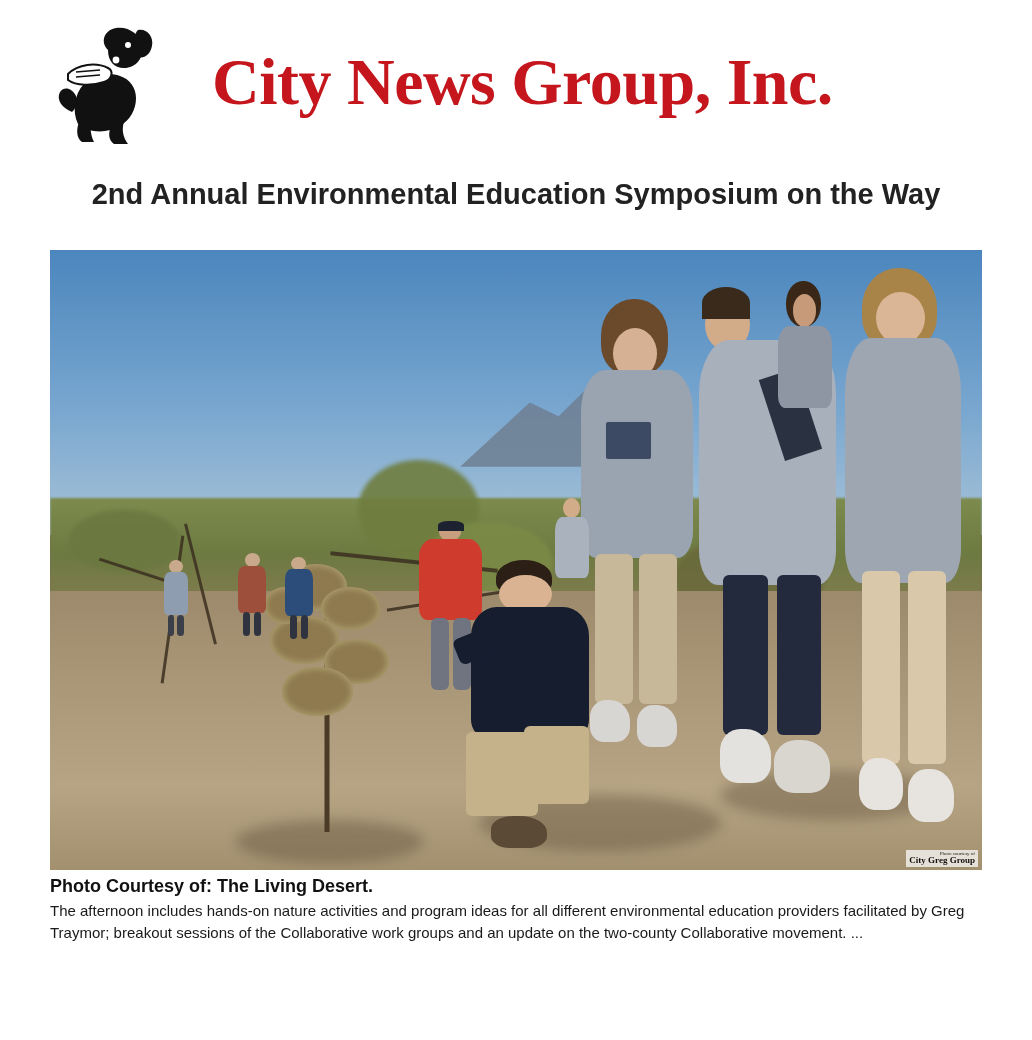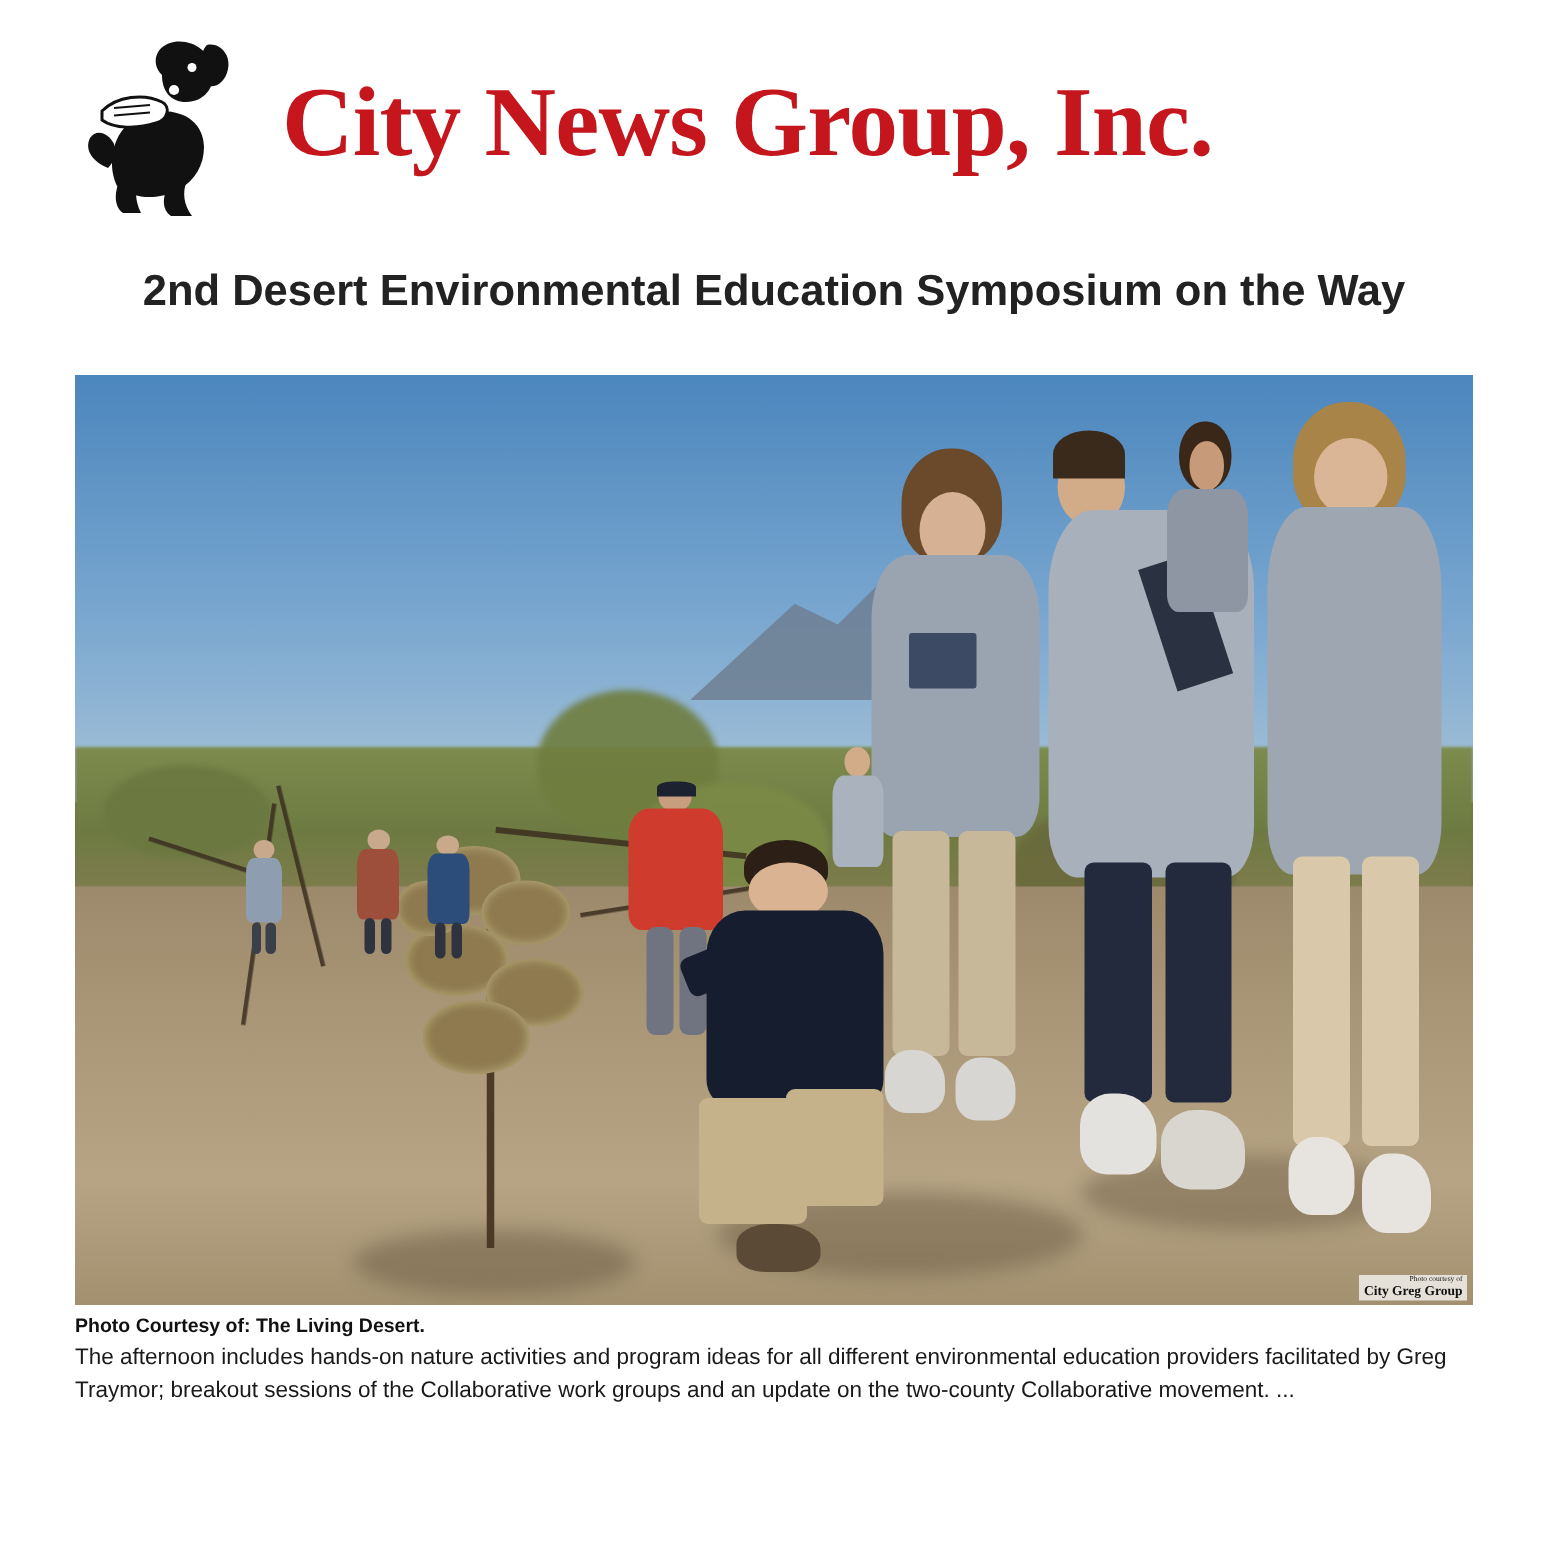--- a/index.html
+++ b/index.html
@@ -21,20 +21,21 @@
     background: #fff;
   }
 
   
   .masthead {
     display: flex;
     align-items: center;
     padding: 18px 50px 4px 50px;
     height: 150px;
     box-sizing: border-box;
+    gap: 24px;
   }
   .logo-mark {
     width: 120px;
     height: 132px;
     flex: 0 0 120px;
     position: relative;
   }
   .logo-mark svg { display: block; }
   .masthead-title {
     font-family: "Liberation Serif", serif;
@@ -161,21 +162,21 @@
   }
   .photo-credit-stamp .tiny {
     display: block;
     font-size: 5px;
     font-weight: 400;
   }
 
   
   .caption {
     margin: 6px 50px 0 50px;
-    font-size: 13px;
+    font-size: 18px;
     font-weight: 700;
     color: #111;
   }
   .body-text {
     margin: 3px 50px 0 50px;
     width: 932px;
     font-size: 15px;
     line-height: 1.5;
     color: #1a1a1a;
   }
@@ -207,21 +208,21 @@
           <path d="M26 56 L50 54 M26 61 L50 59" stroke="#111" stroke-width="1.4"></path>
         </g>
 
         <circle cx="78" cy="29" r="3" fill="#fff"></circle>
         <circle cx="66" cy="44" r="3.4" fill="#fff"></circle>
       </svg>
     </div>
     <div class="masthead-title">City News Group, Inc.</div>
   </div>
 
-  <h1 class="headline">2nd Desert Environmental Education Symposium on the Way</h1>
+  <h1 class="headline">2nd Annual Environmental Education Symposium on the Way</h1>
 
   <div class="photo-wrap">
     <div class="photo">
       <div class="sky"></div>
       <div class="mountain"></div>
 
       <div class="veg-band"></div>
       <div class="veg-blob" style="left:33%;top:34%;width:13%;height:16%;"></div>
       <div class="veg-blob" style="left:40%;top:44%;width:14%;height:13%;background:#7b8a46;"></div>
       <div class="veg-blob" style="left:2%;top:42%;width:12%;height:10%;background:#6b7840;"></div>

